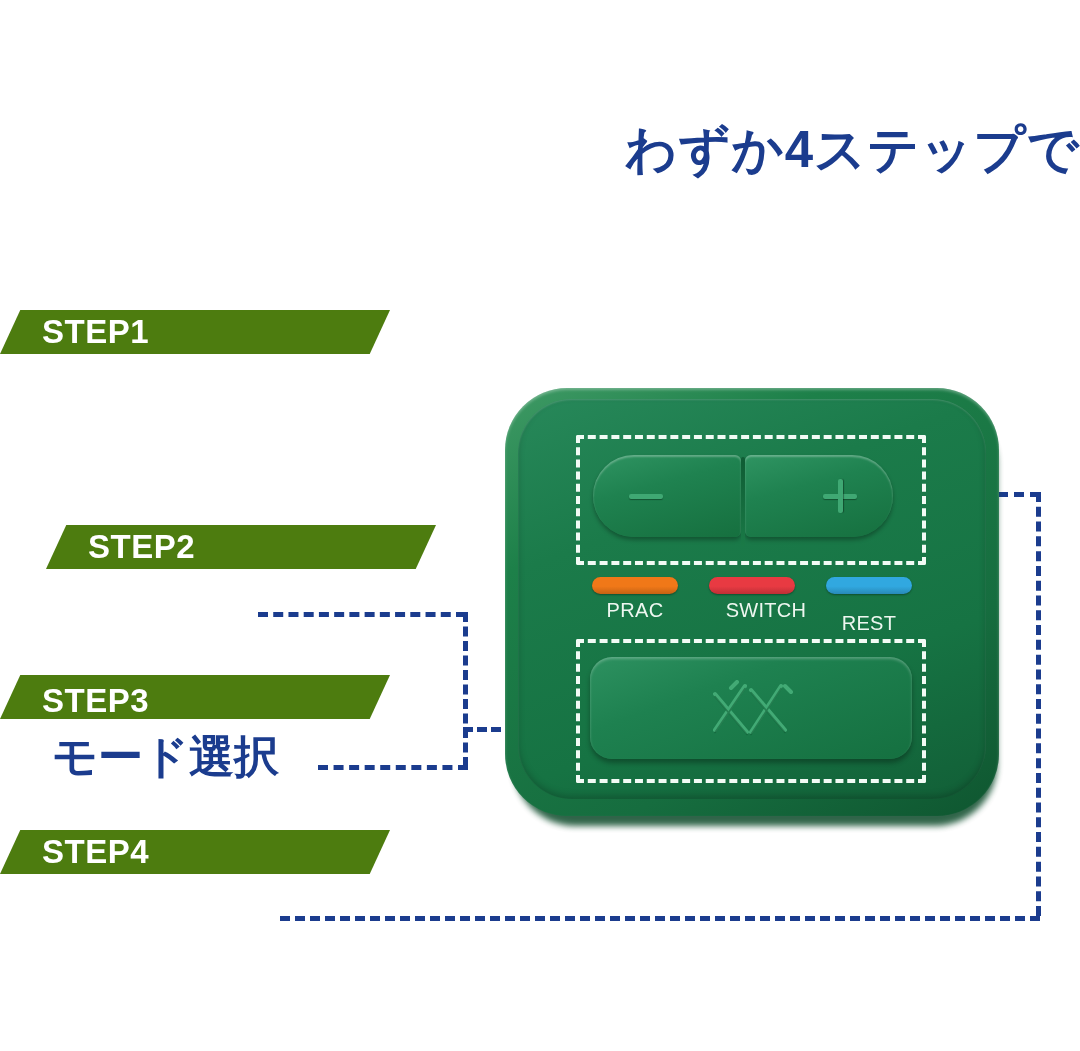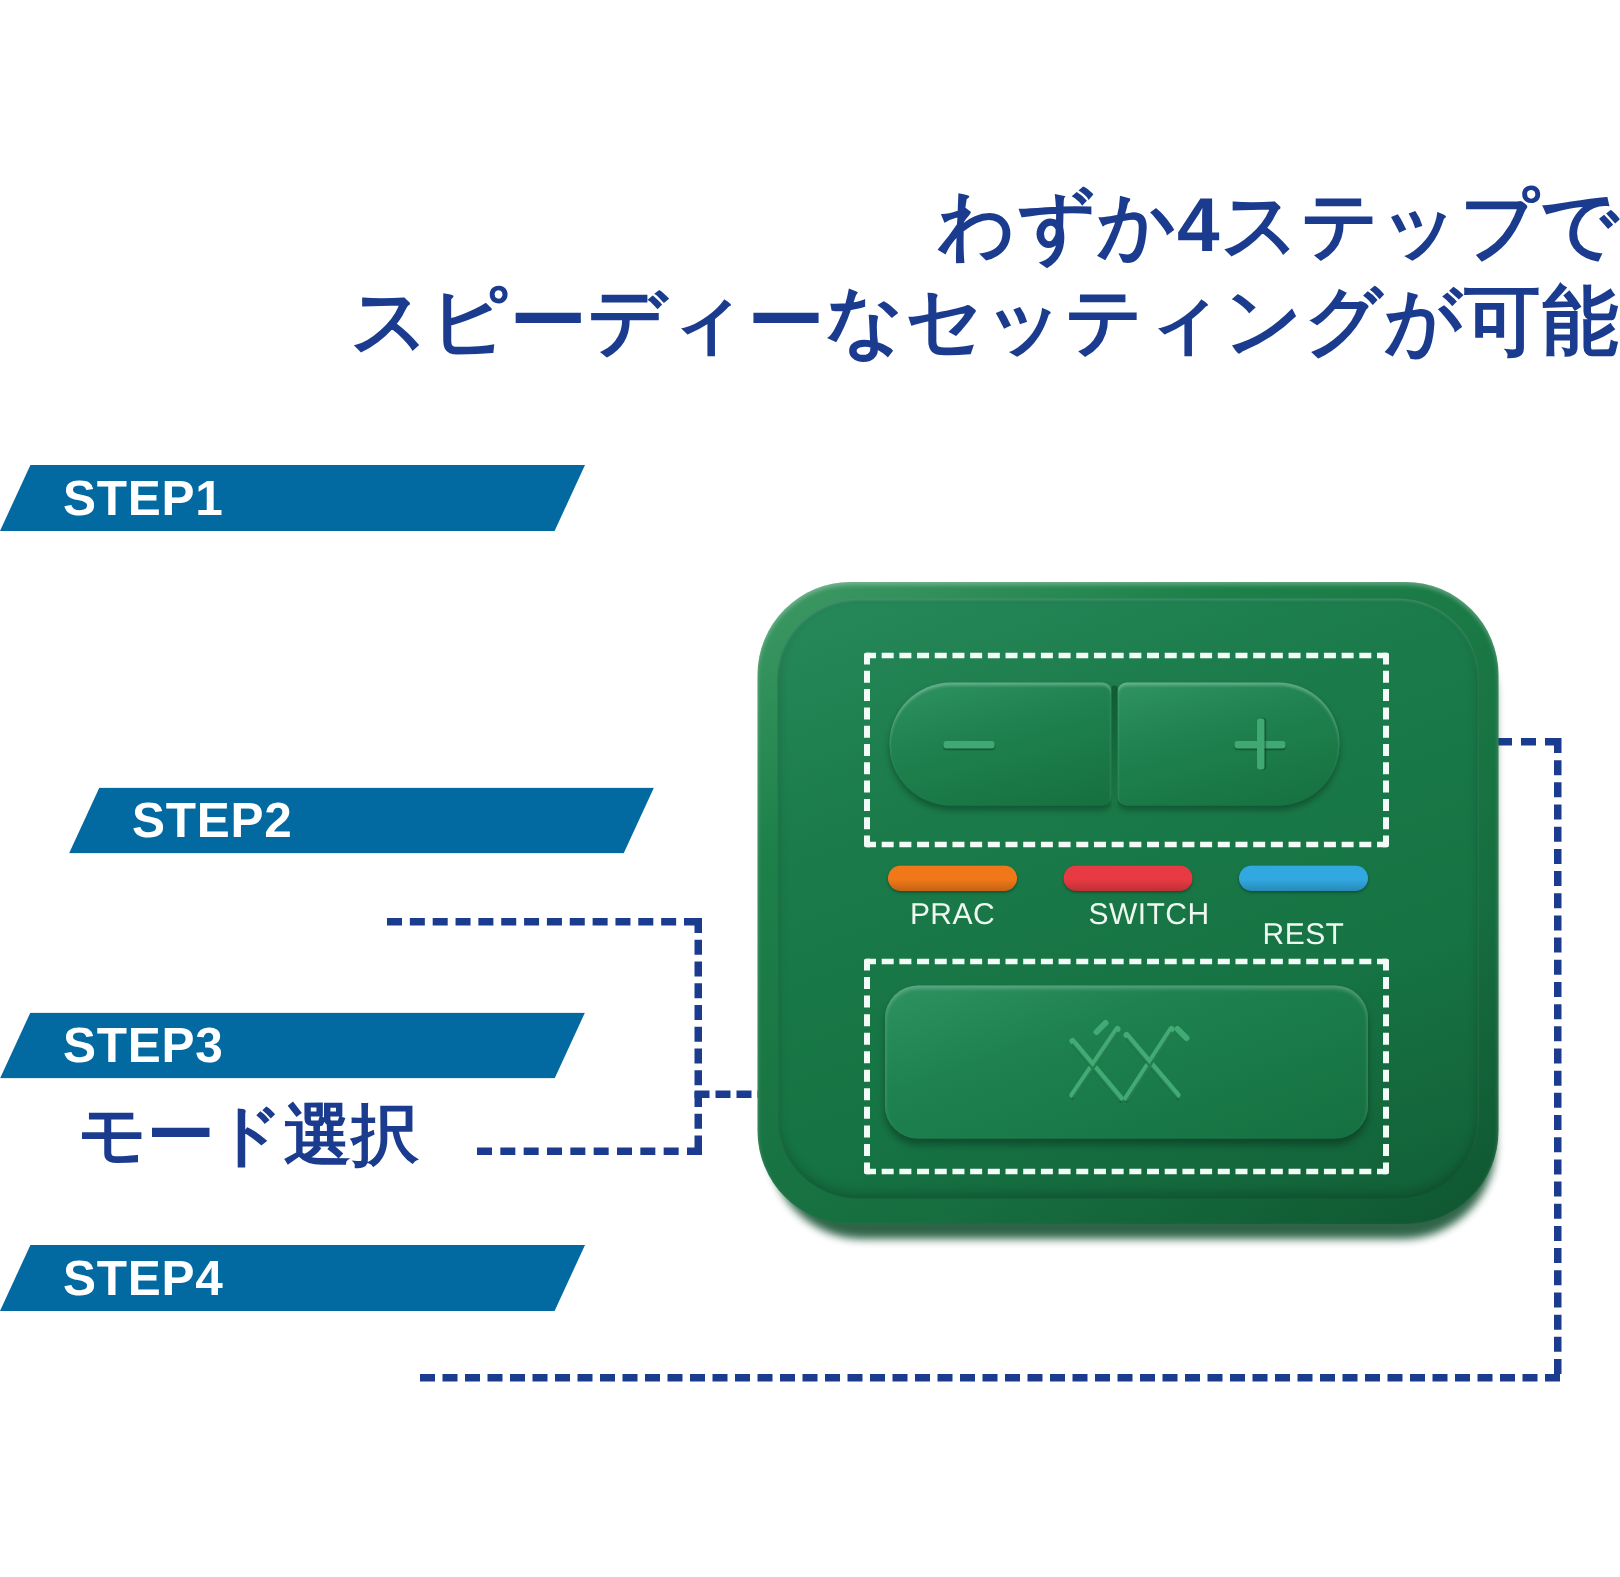--- a/index.html
+++ b/index.html
@@ -30,21 +30,21 @@
     letter-spacing: 1px;
   }
   #headline .hl-line { display: block; white-space: nowrap; }
 
   
   .step-block { position: absolute; left: 0; width: 470px; }
 
   .step-banner {
     position: relative;
     height: 44px;
-    background: #0369a1;
+    background: #4d7c0f;
     clip-path: polygon(5.2% 0, 100% 0, 94.8% 100%, 0 100%);
     display: flex;
     align-items: center;
   }
   .step-banner-label {
     margin-left: 42px;
     color: #ffffff;
     font-size: 33px;
     font-weight: 700;
     letter-spacing: 0.5px;
@@ -217,37 +217,36 @@
     transform: translate(-50%, -50%);
     width: 100px;
     height: 64px;
   }
 </style>
 </head>
 <body>
 
 <div id="headline" style="color: rgb(27, 60, 142);">
   <span class="hl-line">わずか4ステップで</span>
-  <span class="hl-line">スピーディーなセッティングが可能</span>
 </div>
 
 <div class="step-block" style="top:310px;">
   <div class="step-banner" style="width:390px;">
     <span class="step-banner-label">STEP1</span>
   </div>
 </div>
 
 <div class="step-block" style="top:525px;padding-left:46px;">
   <div class="step-banner" style="width:390px;">
     <span class="step-banner-label">STEP2</span>
   </div>
 </div>
 
 <div class="step-block" style="top:675px;">
-  <div class="step-banner" style="width:390px;">
+  <div class="step-banner" style="width:390px;align-items:flex-end;">
     <span class="step-banner-label">STEP3</span>
   </div>
   <div class="step-text">モード選択</div>
 </div>
 
 <div class="step-block" style="top:830px;">
   <div class="step-banner" style="width:390px;">
     <span class="step-banner-label">STEP4</span>
   </div>
 </div>

